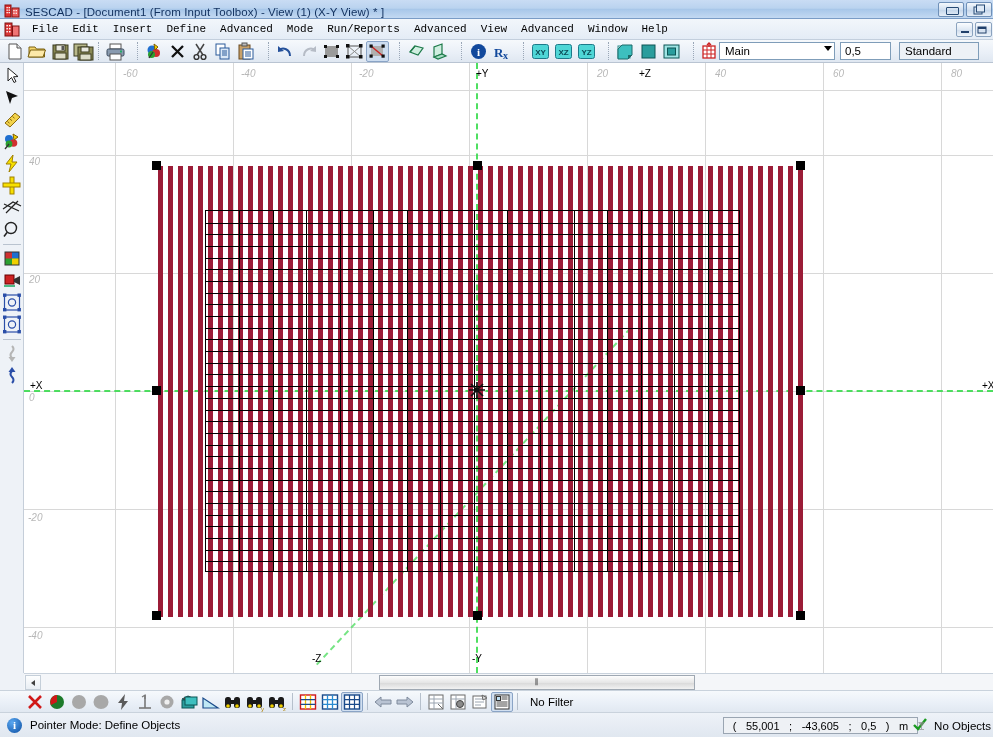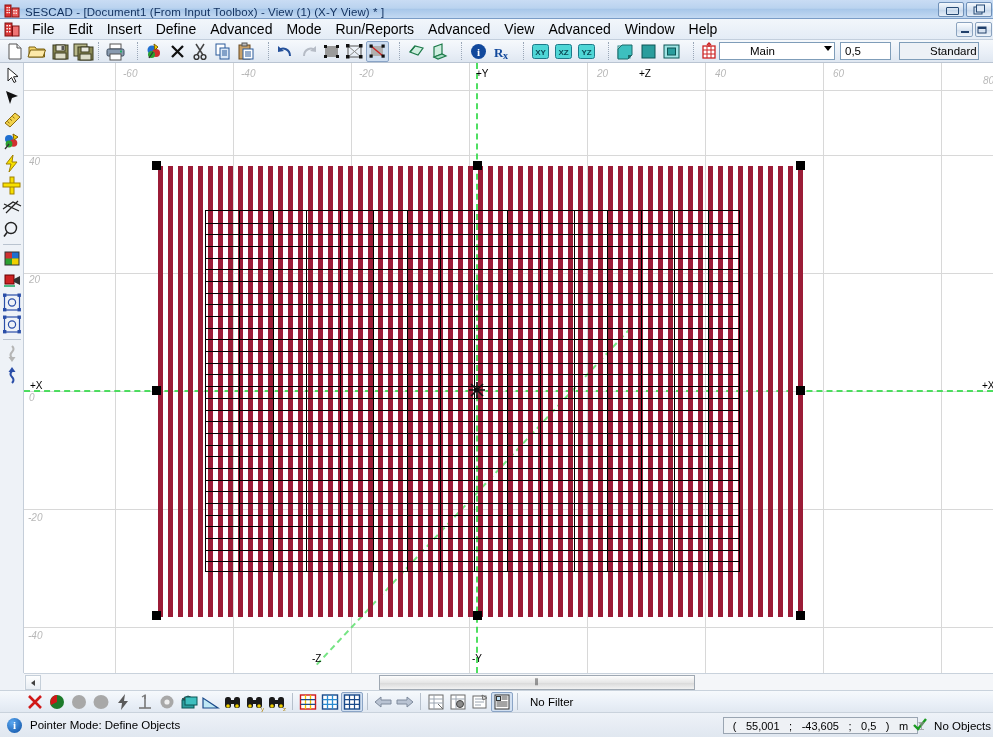--- a/index.html
+++ b/index.html
@@ -34,21 +34,21 @@
 
   
   .menubar {
     position:absolute; left:0; top:19px; width:993px; height:21px;
     background: linear-gradient(to bottom,#f2f6fb,#e4ecf6);
     border-bottom:1px solid #c3cfdd;
     display:flex; align-items:center;
   }
   .menu-appicon{ width:16px;height:15px;margin:0 5px 0 4px; position:relative;}
   .menu-item {
-    padding: 2px 7px; font-size:14px; color:#000; white-space:nowrap; cursor:default;
+    padding: 2px 7px; font-size:11px; color:#000; white-space:nowrap; cursor:default;font-family:Liberation Mono, monospace;
   }
   .mdi-buttons { position:absolute; right:1px; top:3px; display:flex; gap:2px; }
   .mdi-btn {
     width:17px; height:15px; border:1px solid #8ba3bf; border-radius:2px;
     background: linear-gradient(to bottom,#fbfdff,#dfe9f4 50%,#cfdced 51%,#eef4fa);
     position:relative; font-size:9px; color:#21406b; text-align:center; line-height:13px;
   }
   .mdi-btn .mini{ position:absolute; left:4px; bottom:3px; width:8px; height:2px; background:#21406b; }
 
   
@@ -58,21 +58,21 @@
     border-bottom:1px solid #b9c4d2;
     display:flex; align-items:center;
   }
   .tbtn { width:23px; height:21px; position:relative; display:inline-block; flex:0 0 auto;}
   .tbtn.pressed { border:1px solid #8aa4c6; background:#cdddf0; border-radius:2px;}
   .tsep { width:3px; height:18px; border-left:1px dotted #9aa7b7; margin:0 3px; flex:0 0 auto;}
   .tsep2 { width:7px; flex:0 0 auto;}
 
   .combo {
     height:18px; border:1px solid #7f9db9; background:#fff; display:flex; align-items:center;
-    position:relative; font-size:11.5px;padding-left:25px;
+    position:relative; font-size:11.5px;
   }
   .combo .arrow {
     position:absolute; right:2px; top:3px; width:0;height:0;
     border-left:4px solid transparent;border-right:4px solid transparent;border-top:5px solid #000;
   }
   .tfield {
     height:18px; border:1px solid #7f9db9; background:#fff; font-size:11.5px;
     display:flex; align-items:center; padding-left:4px;
   }
 
@@ -672,21 +672,21 @@
     </div>
 
     <div class="ax-label" style="left:99px;  top:5px;">-60</div>
     <div class="ax-label" style="left:217px; top:5px;">-40</div>
     <div class="ax-label" style="left:335px; top:5px;">-20</div>
     <div class="ax-label dark" style="left:452px; top:5px;">+Y</div>
     <div class="ax-label" style="left:573px; top:5px;">20</div>
     <div class="ax-label dark" style="left:615px; top:5px;">+Z</div>
     <div class="ax-label" style="left:691px; top:5px;">40</div>
     <div class="ax-label" style="left:809px; top:5px;">60</div>
-    <div class="ax-label" style="left:927px; top:12px;margin-left:32px;">80</div>
+    <div class="ax-label" style="left:927px; top:5px;">80</div>
 
     <div class="ax-label" style="left:5px; top:93px;">40</div>
     <div class="ax-label" style="left:5px; top:211px;">20</div>
     <div class="ax-label dark" style="left:6px; top:317px;">+X</div>
     <div class="ax-label" style="left:5px; top:329px;">0</div>
     <div class="ax-label" style="left:4px; top:449px;">-20</div>
     <div class="ax-label" style="left:4px; top:567px;">-40</div>
 
     <div class="ax-label dark" style="left:288px; top:590px;">-Z</div>
     <div class="ax-label dark" style="left:448px; top:590px;">-Y</div>

